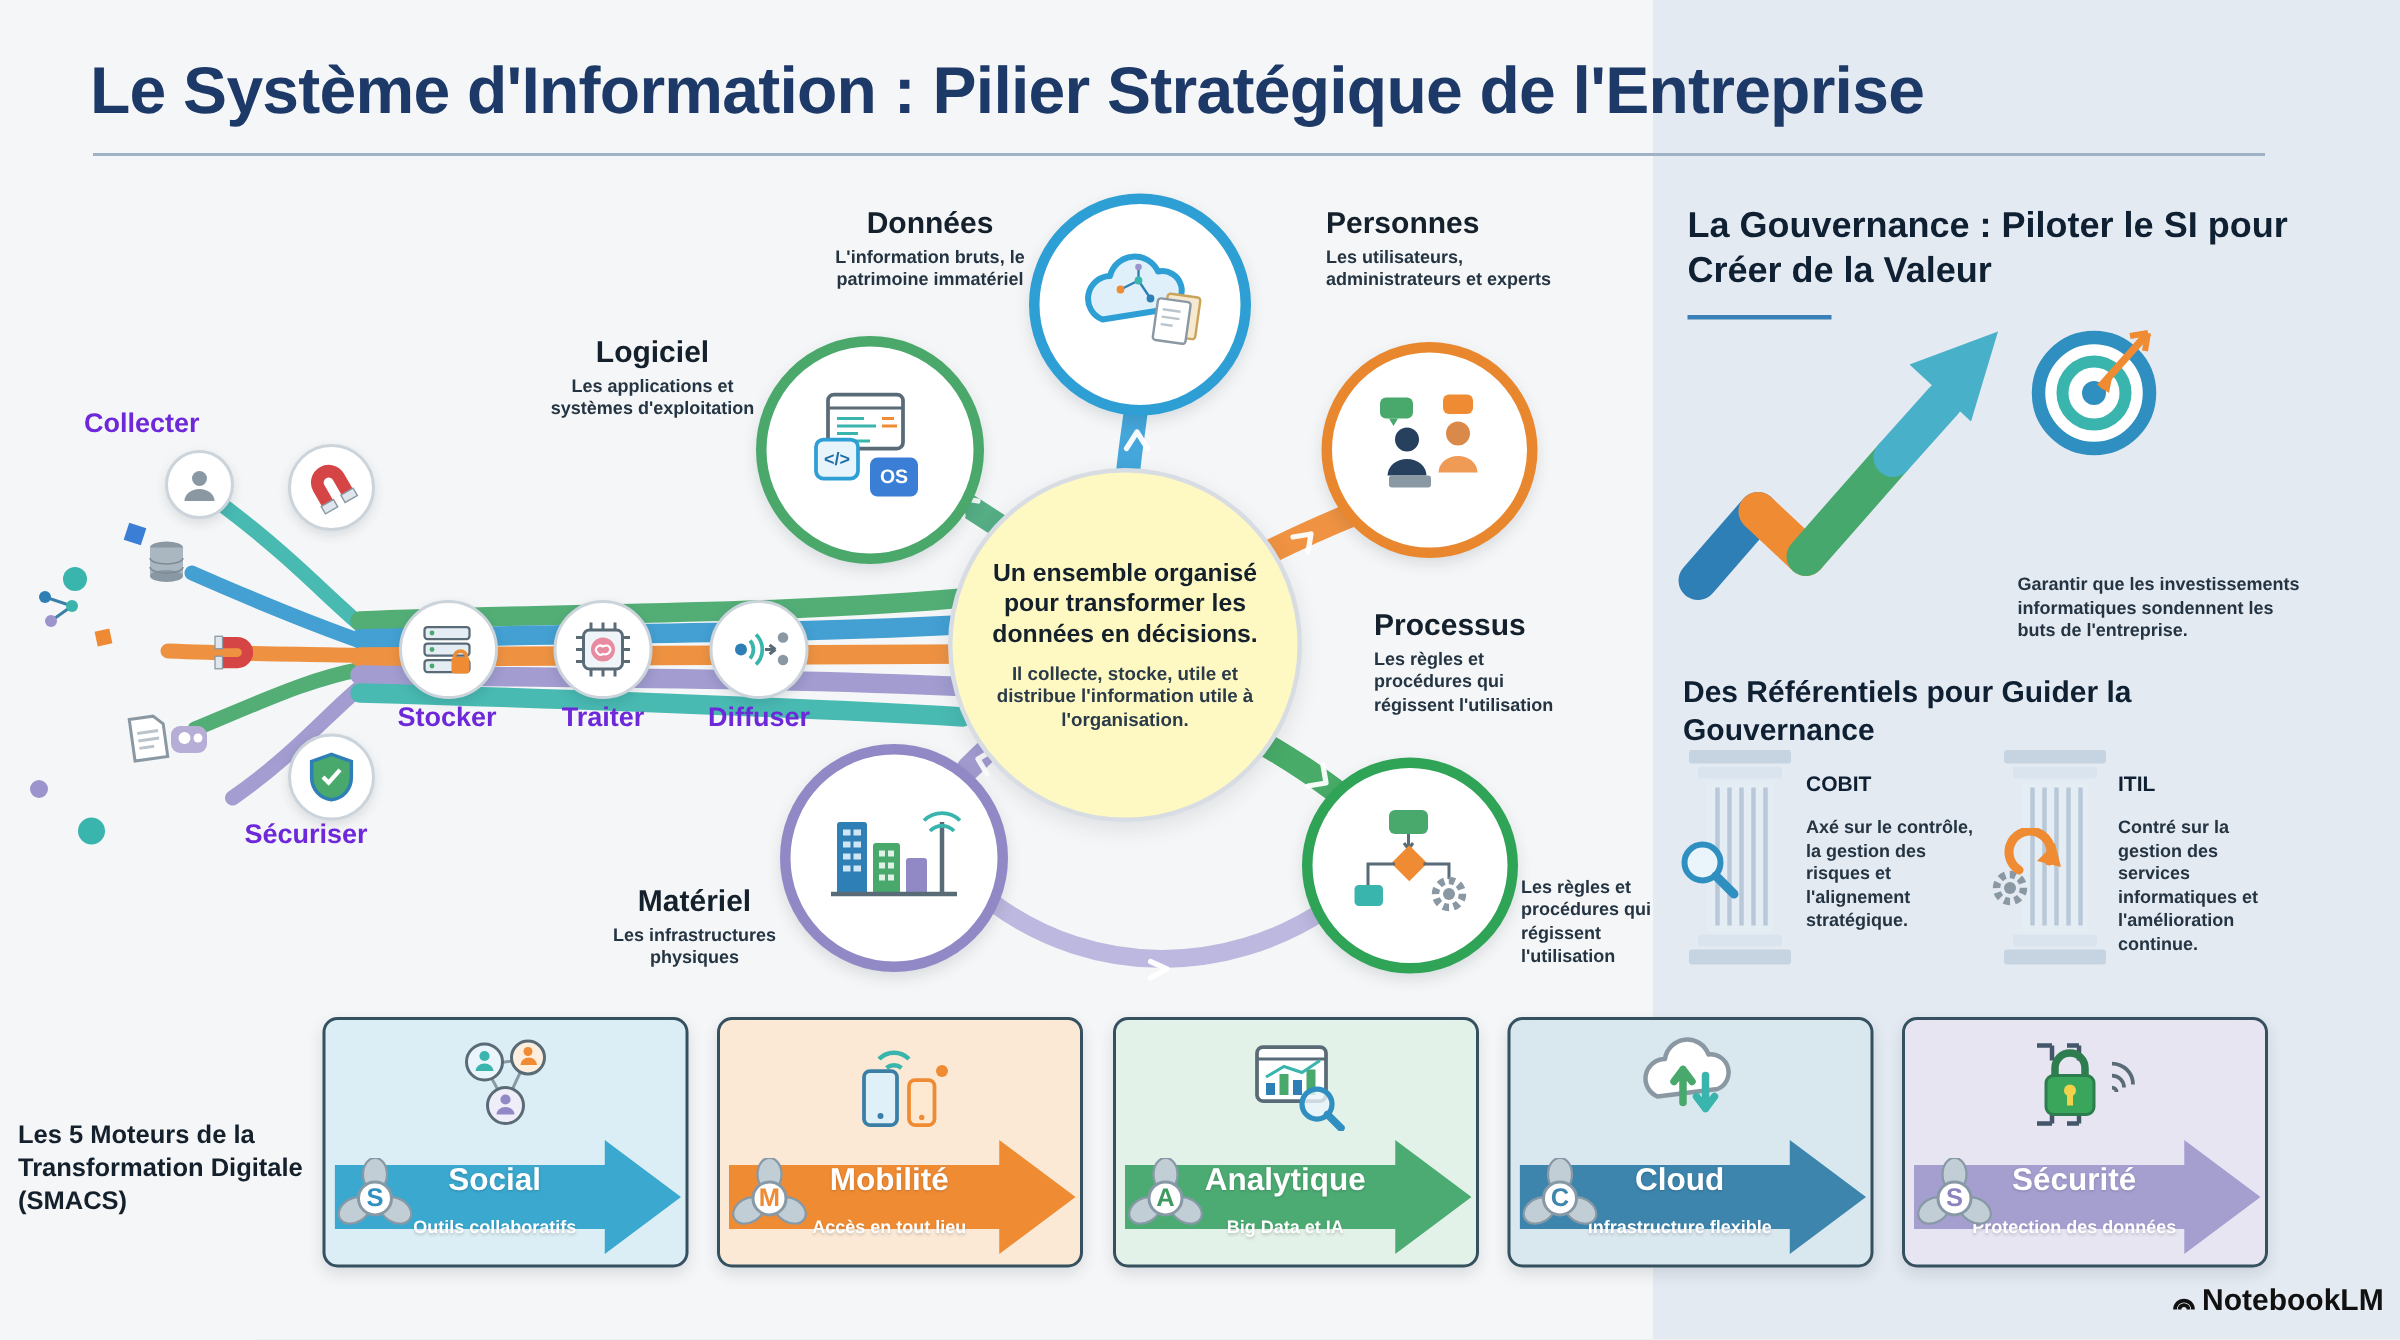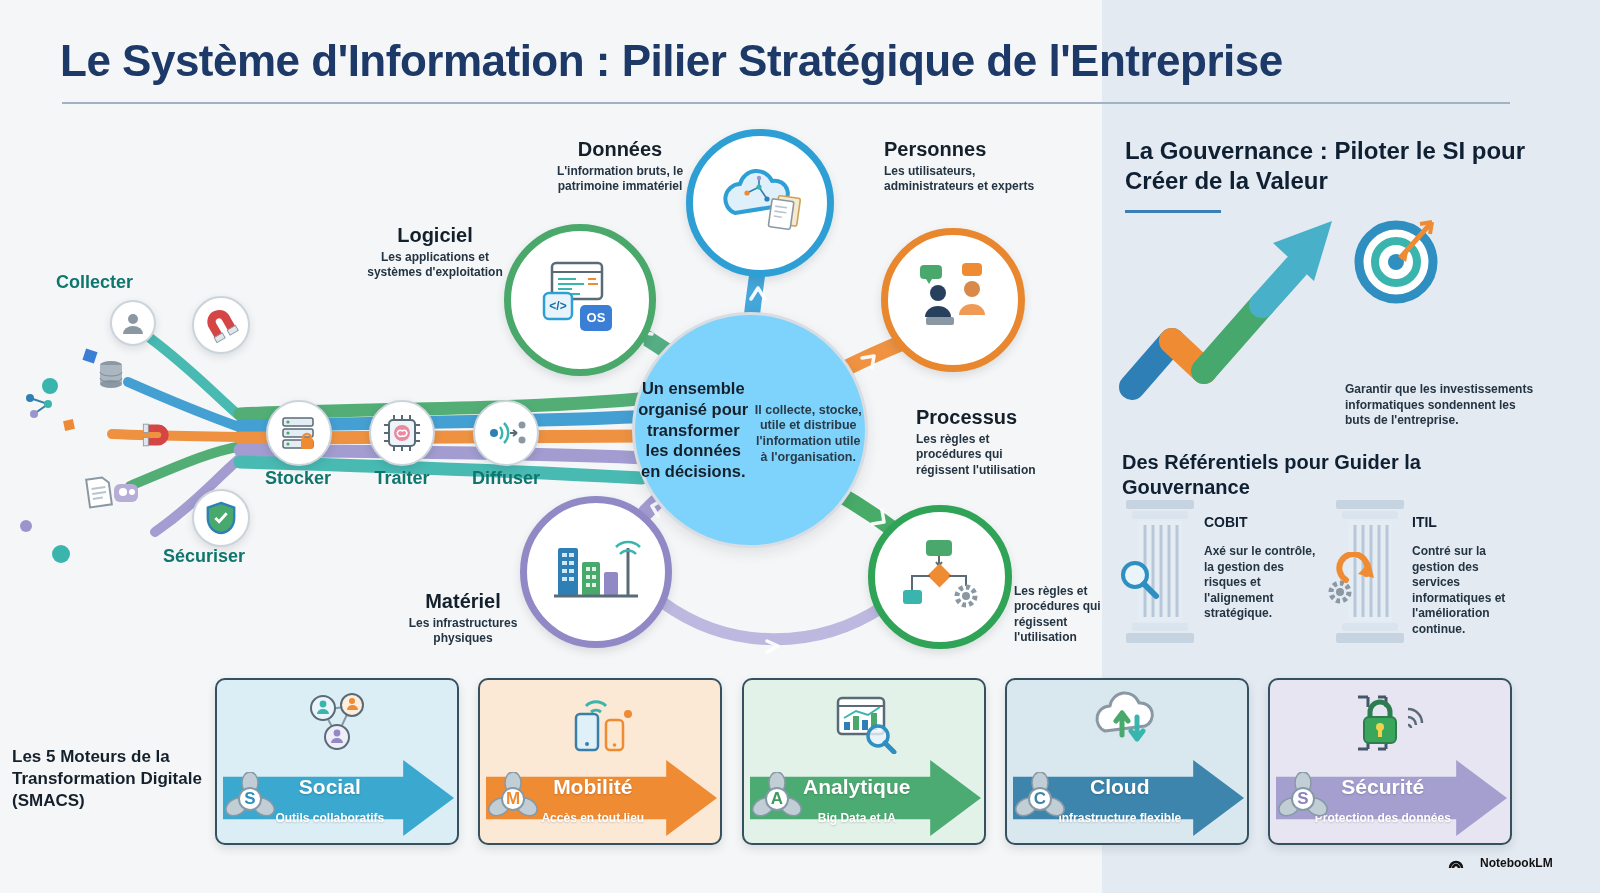--- a/index.html
+++ b/index.html
@@ -11,40 +11,40 @@
   
   .page-title{position:absolute;left:60px;top:36px;width:1470px;margin:0;
               font-size:44px;font-weight:800;letter-spacing:-0.5px;color:#1d3968;white-space:nowrap;}
   .title-rule{position:absolute;left:62px;top:102px;width:1448px;height:2px;background:#9fb2c6;}
 
   
   .ribbons{position:absolute;left:0;top:0;pointer-events:none;}
 
   
   .hub{position:absolute;left:632px;top:312px;width:236px;height:236px;border-radius:50%;
-       background:#7dd3fc;border:3px solid #d8dde3;box-shadow:0 5px 14px rgba(20,40,60,.10);
-       display:flex;flex-direction:row;align-items:center;justify-content:center;
+       background:#fef9c3;border:3px solid #d8dde3;box-shadow:0 5px 14px rgba(20,40,60,.10);
+       display:flex;flex-direction:column;align-items:center;justify-content:center;
        text-align:center;padding:0;box-sizing:border-box;}
   .hub .l1{font-size:16.5px;font-weight:800;color:#14202b;width:190px;line-height:1.25;}
   .hub .l2{font-size:12.5px;font-weight:700;color:#2a3a48;width:185px;line-height:1.25;margin-top:8px;}
 
   .node{position:absolute;border-radius:50%;background:#fff;display:flex;align-items:center;
         justify-content:center;box-shadow:0 4px 10px rgba(20,40,60,.12);box-sizing:border-box;}
   .node-logiciel {left:504px;top:224px;width:152px;height:152px;border:7px solid #49a86a;}
   .node-donnees  {left:686px;top:129px;width:148px;height:148px;border:7px solid #2e9fd4;}
   .node-personnes{left:881px;top:228px;width:144px;height:144px;border:7px solid #e9872f;}
   .node-processus{left:868px;top:505px;width:144px;height:144px;border:7px solid #2fa356;}
   .node-materiel {left:520px;top:496px;width:152px;height:152px;border:7px solid #9189c6;}
 
   
   .lbl{position:absolute;color:#19242e;}
   .lbl h3{font-size:20px;font-weight:800;margin:0;color:#14202b;}
   .lbl p{font-size:12px;font-weight:700;margin:3px 0 0;line-height:1.28;color:#243442;}
   .tc{text-align:center;}
-  .flow-word{position:absolute;font-size:18px;font-weight:800;color:#0f766e;}
+  .flow-word{position:absolute;font-size:18px;font-weight:800;color:#6d28d9;}
 
   
   .step{position:absolute;border-radius:50%;background:#fff;border:2px solid #ccd4db;
         box-shadow:0 3px 8px rgba(20,40,60,.12);display:flex;align-items:center;justify-content:center;}
 
   
   .gov-heading{position:absolute;left:1125px;top:136px;width:420px;font-size:24px;font-weight:800;
                color:#0f2033;line-height:1.25;}
   .gov-underline{position:absolute;left:1125px;top:210px;width:96px;height:3px;background:#3a7fb5;}
   .obj-title{position:absolute;left:1345px;top:314px;width:160px;font-size:19px;font-weight:800;color:#0f2033;line-height:1.25;}
@@ -74,22 +74,22 @@
   .arrow-text{position:absolute;left:17%;width:60%;top:50%;transform:translateY(-50%);
               text-align:center;color:#fff;z-index:3;}
   .card-title{font-size:21px;font-weight:800;text-shadow:0 1px 2px rgba(0,0,0,.18);}
   .card-sub{font-size:12px;font-weight:700;margin-top:12px;text-shadow:0 1px 2px rgba(0,0,0,.18);}
   .fan{position:absolute;left:6px;top:50%;transform:translateY(-52%);width:54px;height:54px;z-index:4;}
   .fan-letter{position:absolute;left:0;top:0;width:54px;height:54px;display:flex;align-items:center;
               justify-content:center;font-size:17px;font-weight:800;}
   .fl-social{color:#2e8fc0;} .fl-mobilite{color:#ef8b33;} .fl-analytique{color:#3f9a62;}
   .fl-cloud{color:#3d85ad;} .fl-securite{color:#8a83bd;}
 
-  .watermark{position:absolute;left:1448px;top:856px;display:flex;align-items:center;gap:16px;
-             font-size:12px;font-weight:800;color:#111;}
+  .watermark{position:absolute;left:1448px;top:856px;display:flex;align-items:center;gap:4px;
+             font-size:20px;font-weight:800;color:#111;}
 
   .scatter{position:absolute;}
 </style>
 </head>
 <body>
 
 <div class="canvas">
   <div class="right-tint"></div>
 
   <h1 class="page-title">Le Système d'Information : Pilier Stratégique de l'Entreprise</h1>

